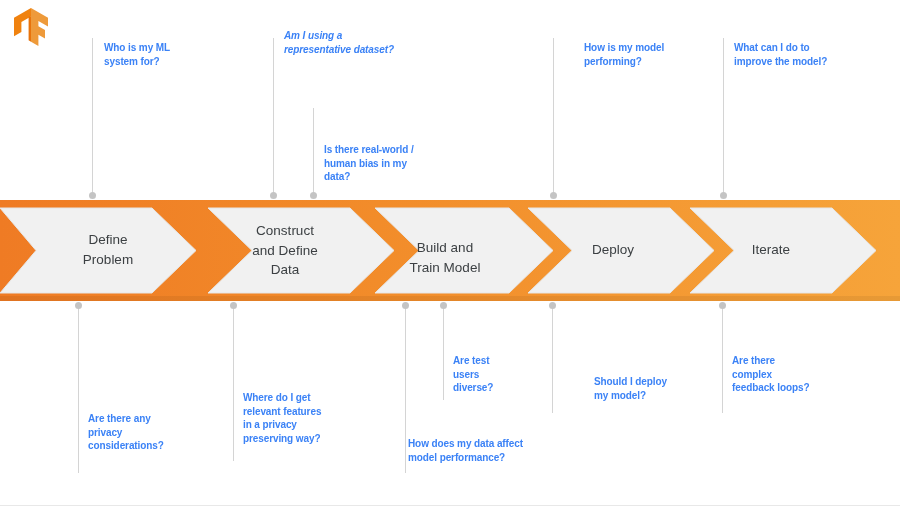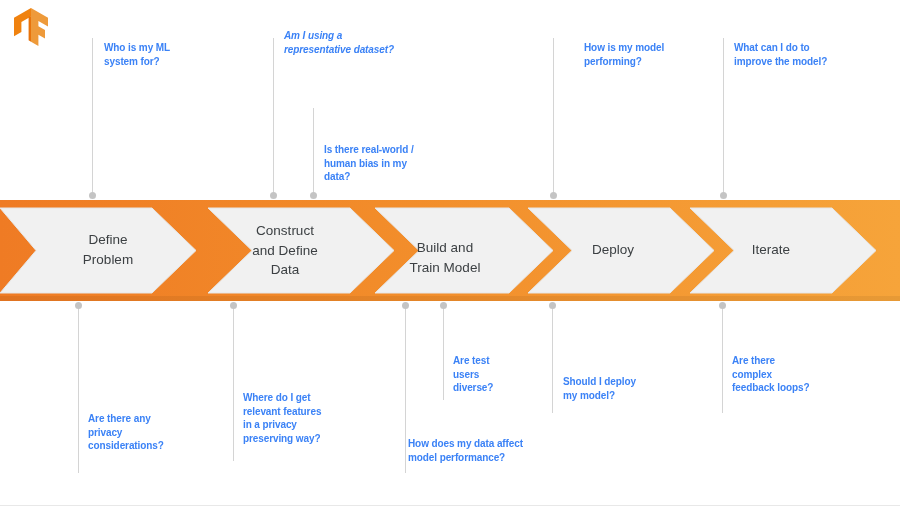--- a/index.html
+++ b/index.html
@@ -192,20 +192,20 @@
 in a privacy
 preserving way?</div>
 
   <div class="callout" style="left:453px; top:354px; width:110px;">Are test
 users
 diverse?</div>
 
   <div class="callout" style="left:408px; top:437px; width:260px;">How does my data affect
 model performance?</div>
 
-  <div class="callout" style="left:563px; top:375px; width:175px;">Should I deploy
+  <div class="callout" style="left:594px; top:375px; width:175px;">Should I deploy
 my model?</div>
 
   <div class="callout" style="left:732px; top:354px; width:170px;">Are there
 complex
 feedback loops?</div>
 
 </div>
 
 </body></html>

